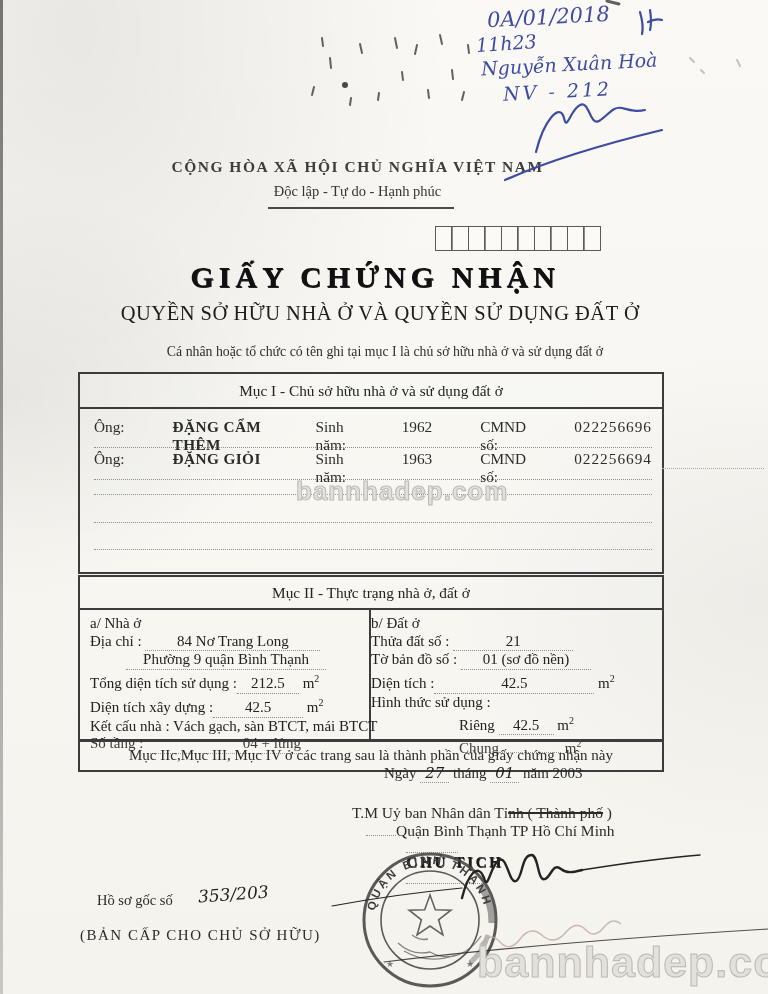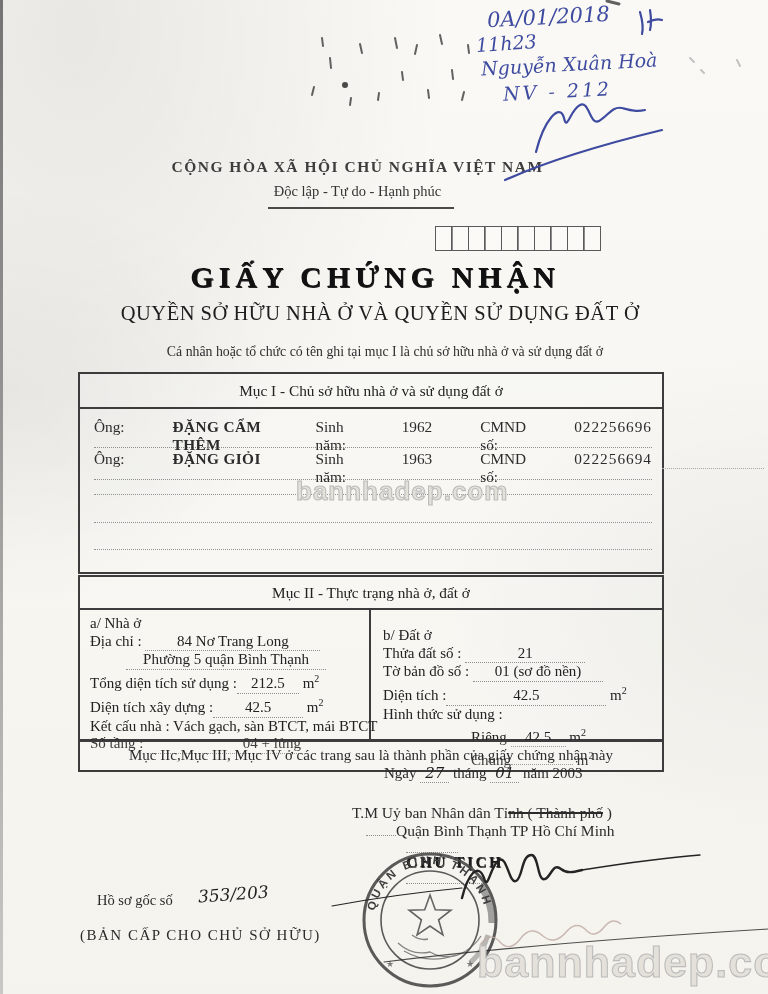--- a/index.html
+++ b/index.html
@@ -36,21 +36,21 @@
   .o-name{width:214px;font-weight:bold;letter-spacing:.4px;}
   .o-blabel{width:86px;}
   .o-year{width:60px;text-align:center;}
   .o-ilabel{width:88px;}
   .o-id{flex:1;letter-spacing:1px;}
   .dotline{position:absolute;left:14px;right:10px;border-bottom:1px dotted #939393;height:0;}
   .dotstub{left:662px;top:468px;width:102px;border-bottom:1px dotted #a8a8a8;height:0;}
   .sec2{left:78px;top:575px;width:582px;height:162px;}
   .cols{position:absolute;top:33px;left:0;right:0;bottom:0;display:flex;}
   .col-a{width:279px;border-right:2px solid #3c3c3c;padding:5px 0 0 10px;overflow:visible;}
-  .col-b{flex:1;padding:5px 0 0 12px;margin-top:12px;}
+  .col-b{flex:1;padding:5px 0 0 0;}
   .ln{font-size:15px;line-height:17.7px;white-space:nowrap;color:#222;}
   .fill{border-bottom:1px dotted #8f8f8f;display:inline-block;text-align:center;}
   .indent1{display:inline-block;width:36px;}
   .indent2{display:inline-block;width:88px;}
   sup{font-size:10px;}
   .footnote{left:78px;top:740px;width:582px;height:28px;line-height:26px;text-align:center;font-size:15px;}
   
   .dateline{left:384px;top:764px;font-size:15px;white-space:nowrap;}
   .fillu{border-bottom:1px dotted #909090;padding:0 5px;}
   .auth1{left:352px;top:804px;font-size:15.5px;white-space:nowrap;}
@@ -127,21 +127,21 @@
   <div class="abs dotstub"></div>
 
   <div class="abs wm wm-mid">bannhadep.com</div>
 
   <div class="abs boxed sec2">
     <div class="sec-head" style="height:31px;line-height:31px;">Mục II - Thực trạng nhà ở, đất ở</div>
     <div class="cols">
       <div class="col-a">
         <div class="ln">a/ Nhà ở</div>
         <div class="ln"><span>Địa chỉ :</span> <span class="fill" style="min-width:175px;">84  Nơ Trang Long</span></div>
-        <div class="ln"><span class="indent1"></span><span class="fill" style="min-width:200px;">Phường 5  quận Bình Thạnh</span></div>
+        <div class="ln"><span class="indent1"></span><span class="fill" style="min-width:200px;">Phường 9  quận Bình Thạnh</span></div>
         <div class="ln"><span>Tổng diện tích sử dụng :</span><span class="fill" style="min-width:62px;">212.5</span> <span><span>m</span><sup>2</sup></span></div>
         <div class="ln"><span>Diện tích xây dựng :</span><span class="fill" style="min-width:90px;">42.5</span> <span><span>m</span><sup>2</sup></span></div>
         <div class="ln"><span>Kết cấu nhà :</span> <span>Vách gạch, sàn BTCT, mái BTCT</span></div>
         <div class="ln"><span>Số tầng :</span> <span class="fill" style="min-width:150px;text-align:right;padding-left:4px;">04 + lửng</span></div>
       </div>
       <div class="col-b">
         <div class="ln">b/ Đất ở</div>
         <div class="ln"><span>Thửa đất số :</span> <span class="fill" style="min-width:120px;">21</span></div>
         <div class="ln"><span>Tờ bản đồ số :</span> <span class="fill" style="min-width:130px;">01 (sơ đồ nền)</span></div>
         <div class="ln"><span>Diện tích :</span><span class="fill" style="min-width:160px;">42.5</span> <span><span>m</span><sup>2</sup></span></div>

